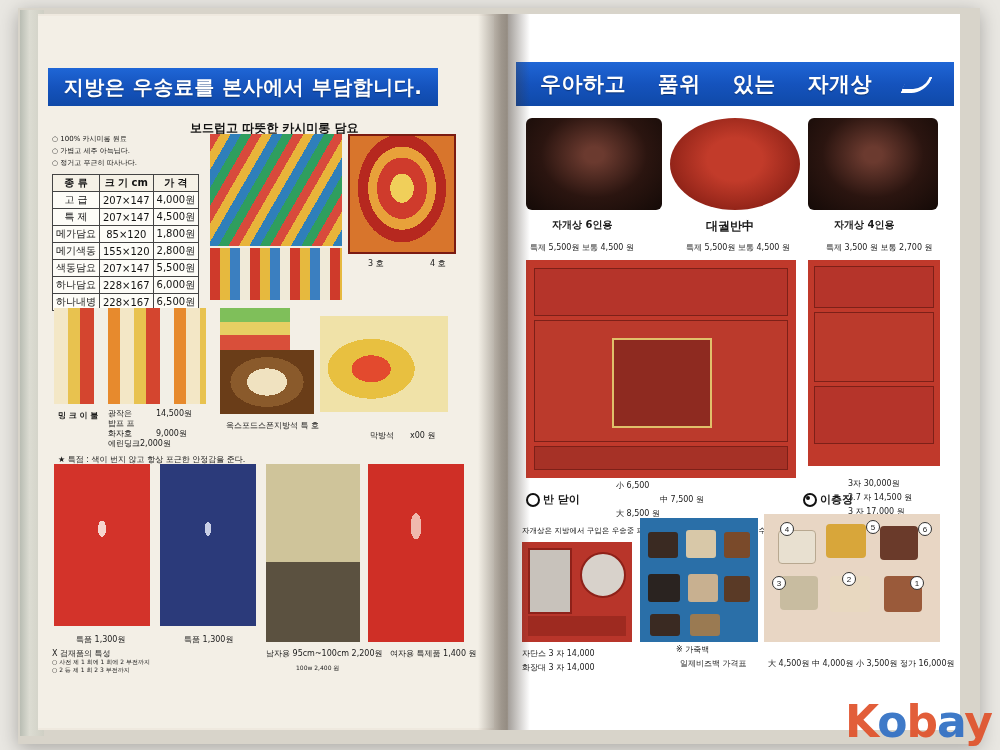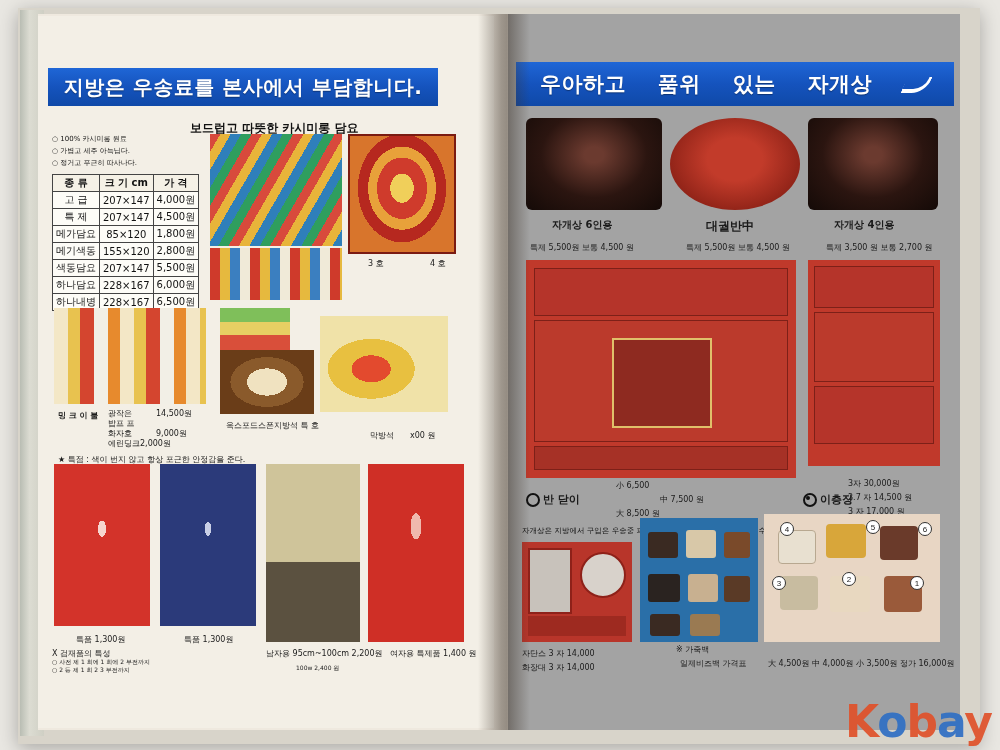--- a/index.html
+++ b/index.html
@@ -21,21 +21,21 @@
   .spread{position:absolute;left:38px;top:14px;width:922px;height:716px;
     background:#efe9df;
   }
   
   .gutter{position:absolute;left:478px;top:14px;width:52px;height:716px;
     background:linear-gradient(90deg,rgba(0,0,0,0) 0%,rgba(60,50,40,.45) 45%,rgba(60,50,40,.5) 55%,rgba(0,0,0,0) 100%);
     pointer-events:none;z-index:30;
   }
 
   .left-page{position:absolute;left:38px;top:16px;width:456px;height:712px;background:#f3efe6;}
-  .right-page{position:absolute;left:508px;top:14px;width:452px;height:716px;background:#a3a3a3;}
+  .right-page{position:absolute;left:508px;top:14px;width:452px;height:716px;background:#ffffff;}
 
   
   .banner{
     background:linear-gradient(180deg,#1f66d6 0%,#1553bd 50%,#0f49a8 100%);
     color:#fff;display:flex;align-items:center;justify-content:center;
     font-weight:bold;letter-spacing:.5px;text-shadow:0 1px 1px rgba(0,0,0,.35);
   }
   .banner-l-top{position:absolute;left:10px;top:52px;width:390px;height:38px;font-size:20px;}
   .banner-l-bot{position:absolute;left:10px;top:660px;width:436px;height:38px;font-size:20px;}
   .banner-r-top{position:absolute;left:8px;top:48px;width:438px;height:44px;font-size:21px;

